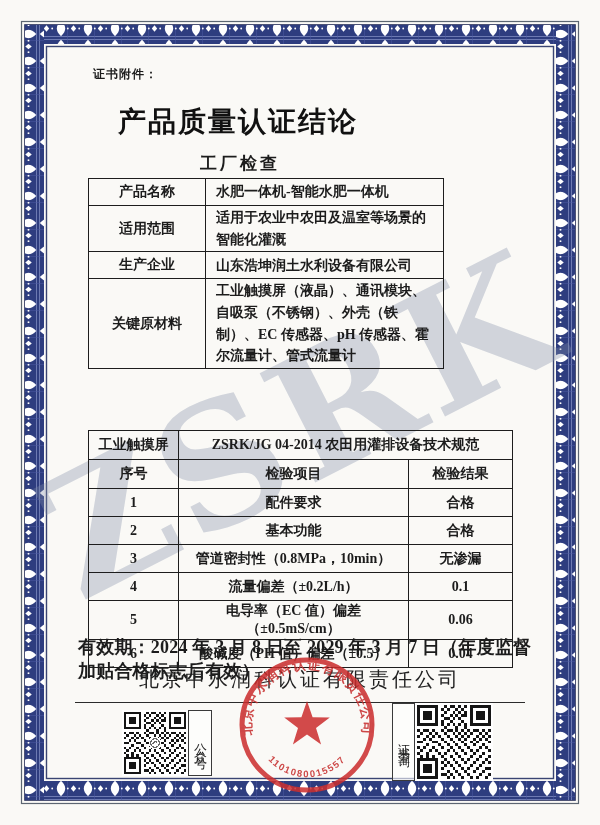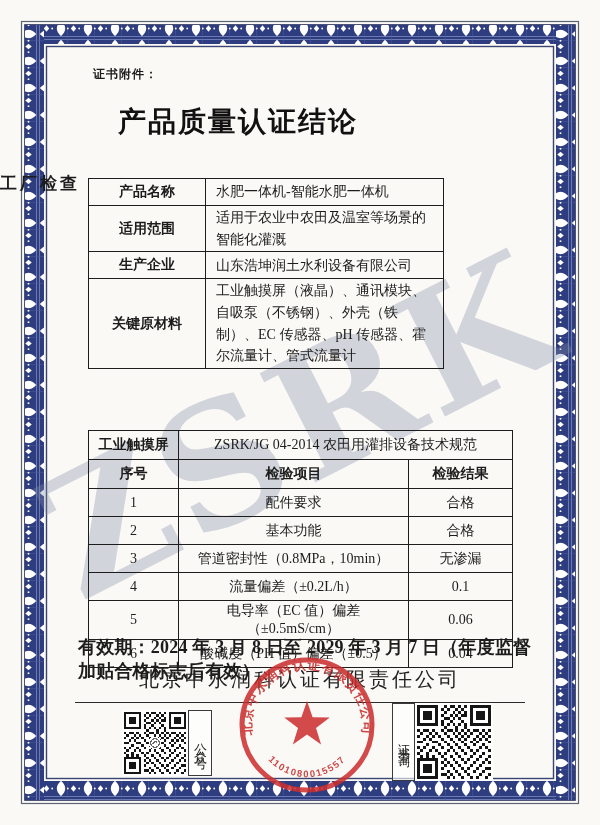--- a/index.html
+++ b/index.html
@@ -18,25 +18,25 @@
     font-family:"DejaVu Serif","Liberation Serif",serif;font-weight:bold;
     font-size:168px;letter-spacing:6px;color:rgba(128,142,168,0.34);
     transform:rotate(-27deg);transform-origin:50% 50%;pointer-events:none;line-height:1;
   }
   
   .content{left:0;top:0;width:600px;height:825px;z-index:3;}
   .attach{position:absolute;left:93px;top:66px;font-size:12px;font-weight:bold;letter-spacing:1px;}
   .title{position:absolute;left:0;top:103px;width:476px;text-align:center;
          font-family:"Liberation Sans","DejaVu Sans",sans-serif;
          font-size:28px;font-weight:bold;letter-spacing:2px;color:#111;}
-  .sec-head{position:absolute;width:480px;font-size:17px;font-weight:bold;letter-spacing:3px;margin-top:20px;}
+  .sec-head{position:absolute;width:480px;text-align:center;font-size:17px;font-weight:bold;letter-spacing:3px;}
   .sec1-head{top:152px;}
   .sec2-head{top:399px;}
   table{border-collapse:collapse;table-layout:fixed;background:transparent;}
-  td{border:1.4px solid #1d1d1d;font-size:14px;padding:1px 8px;overflow:hidden;}
+  td{border:1.4px solid #1d1d1d;font-size:14px;padding:1px 8px;overflow:hidden;font-weight:bold;}
   .t1{position:absolute;left:88px;top:178px;width:356px;}
   .t1 td.lbl{width:112px;text-align:center;font-weight:bold;padding:1px 2px;}
   .t1 td.val{text-align:left;padding-left:10px;line-height:1.55;}
   .t1 tr.h24 td{height:24px;}
   .t1 tr.h52 td{height:52px;}
   .t1 tr.h50 td{height:50px;}
   .tight{font-size:12.5px !important;letter-spacing:-0.5px;}
   .t2{position:absolute;left:88px;top:430px;width:424px;}
   .t2 td{text-align:center;}
   .t2 col.c1{width:90px;} .t2 col.c2{width:230px;} .t2 col.c3{width:104px;}

